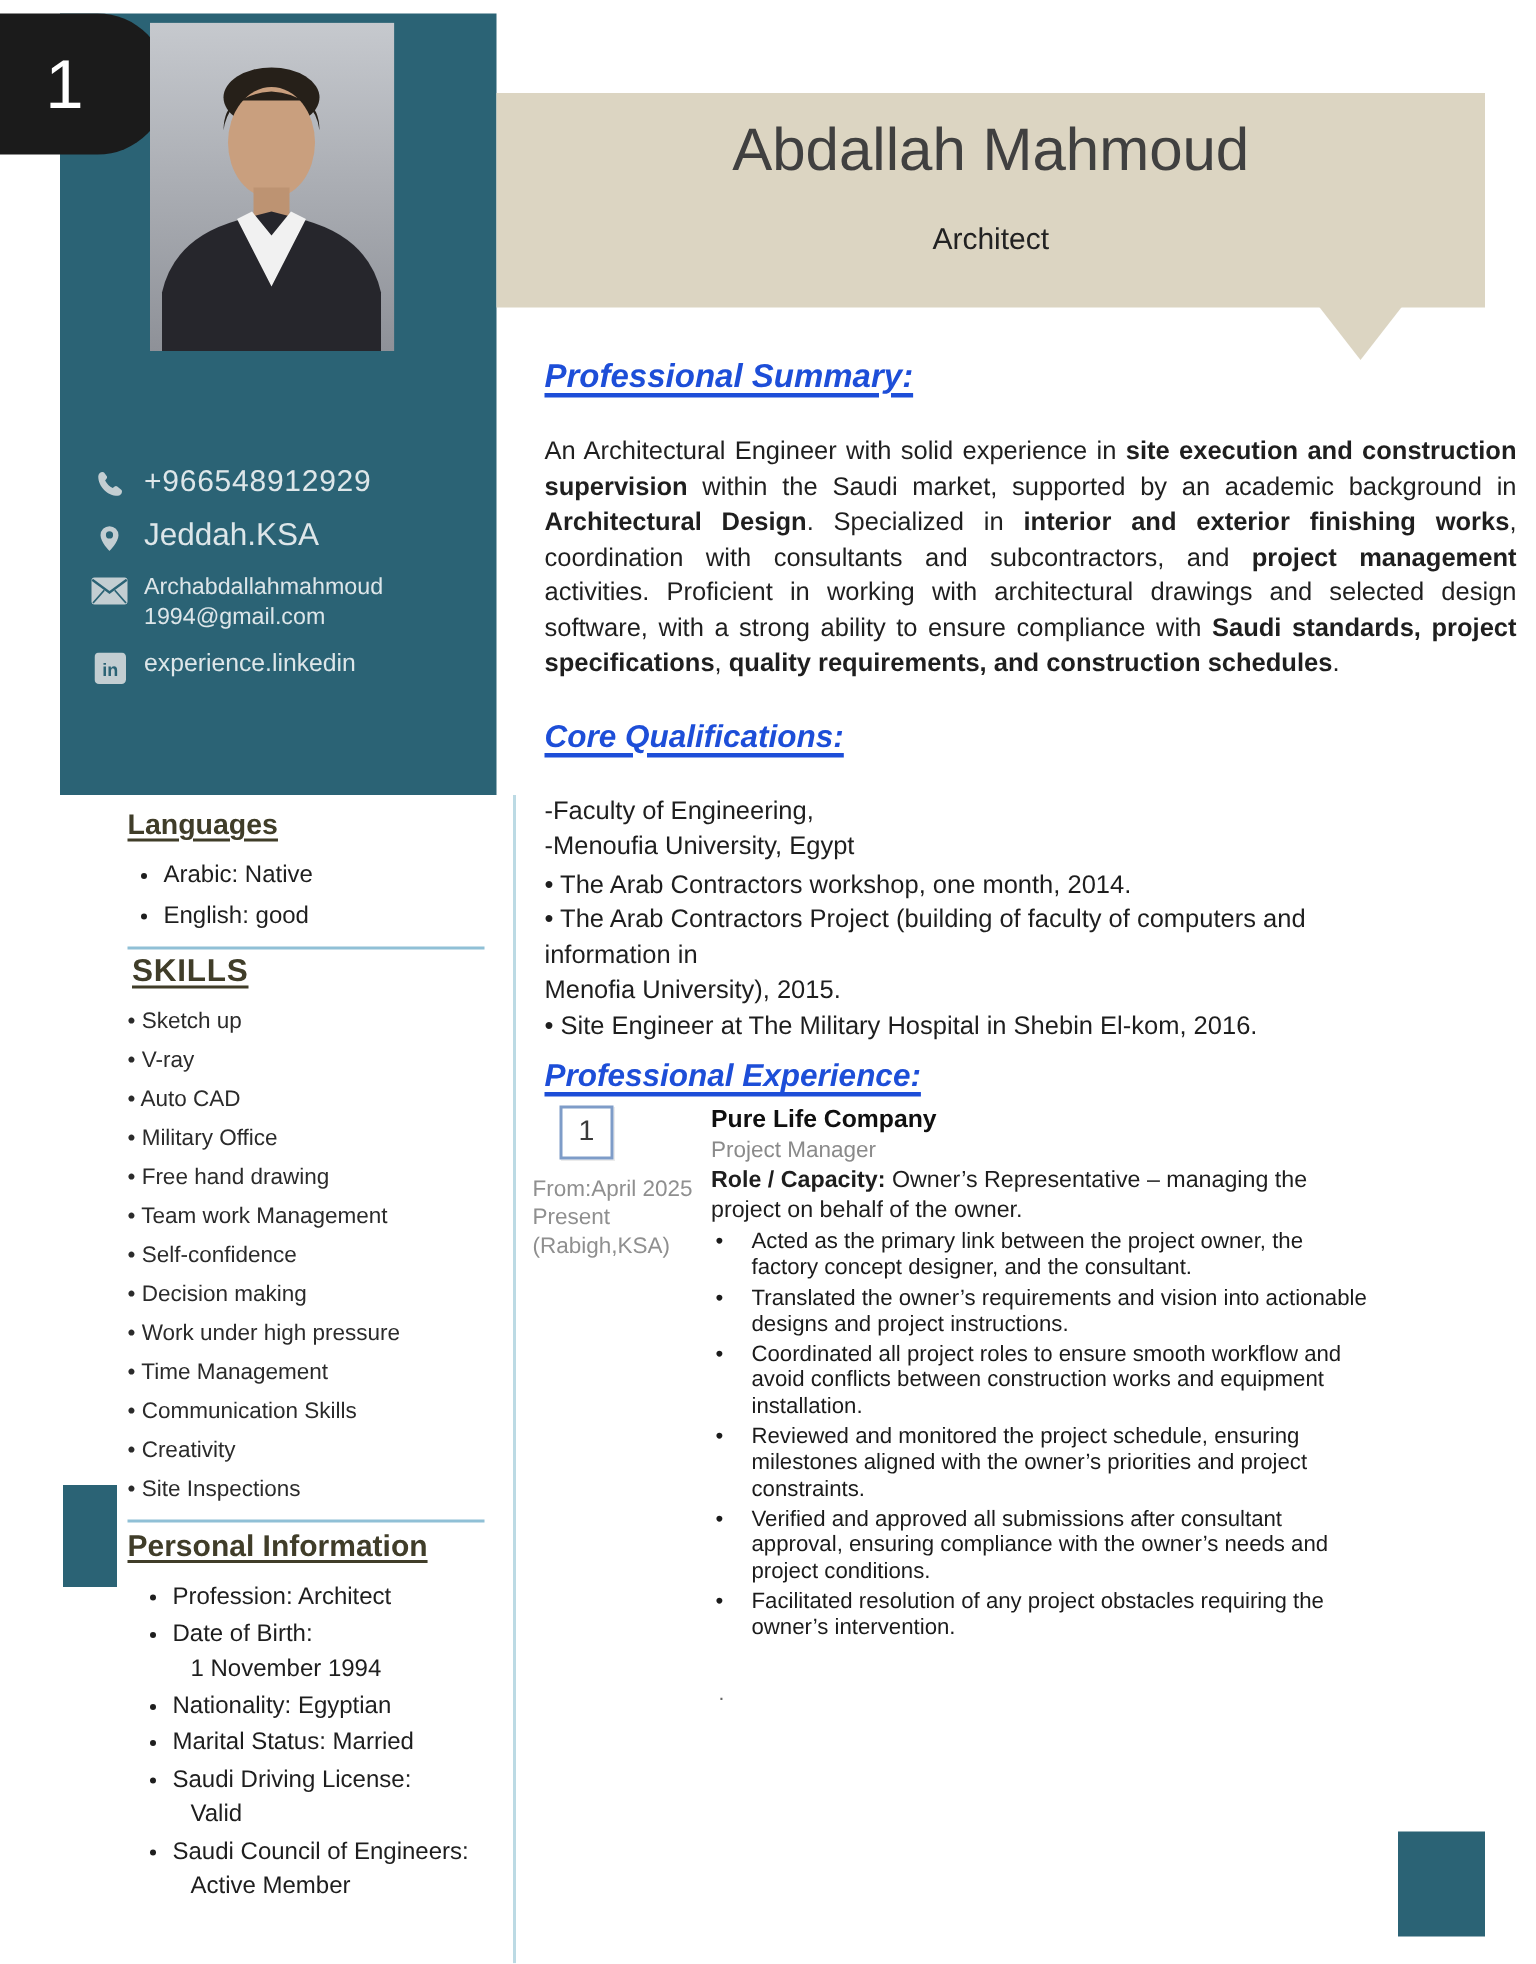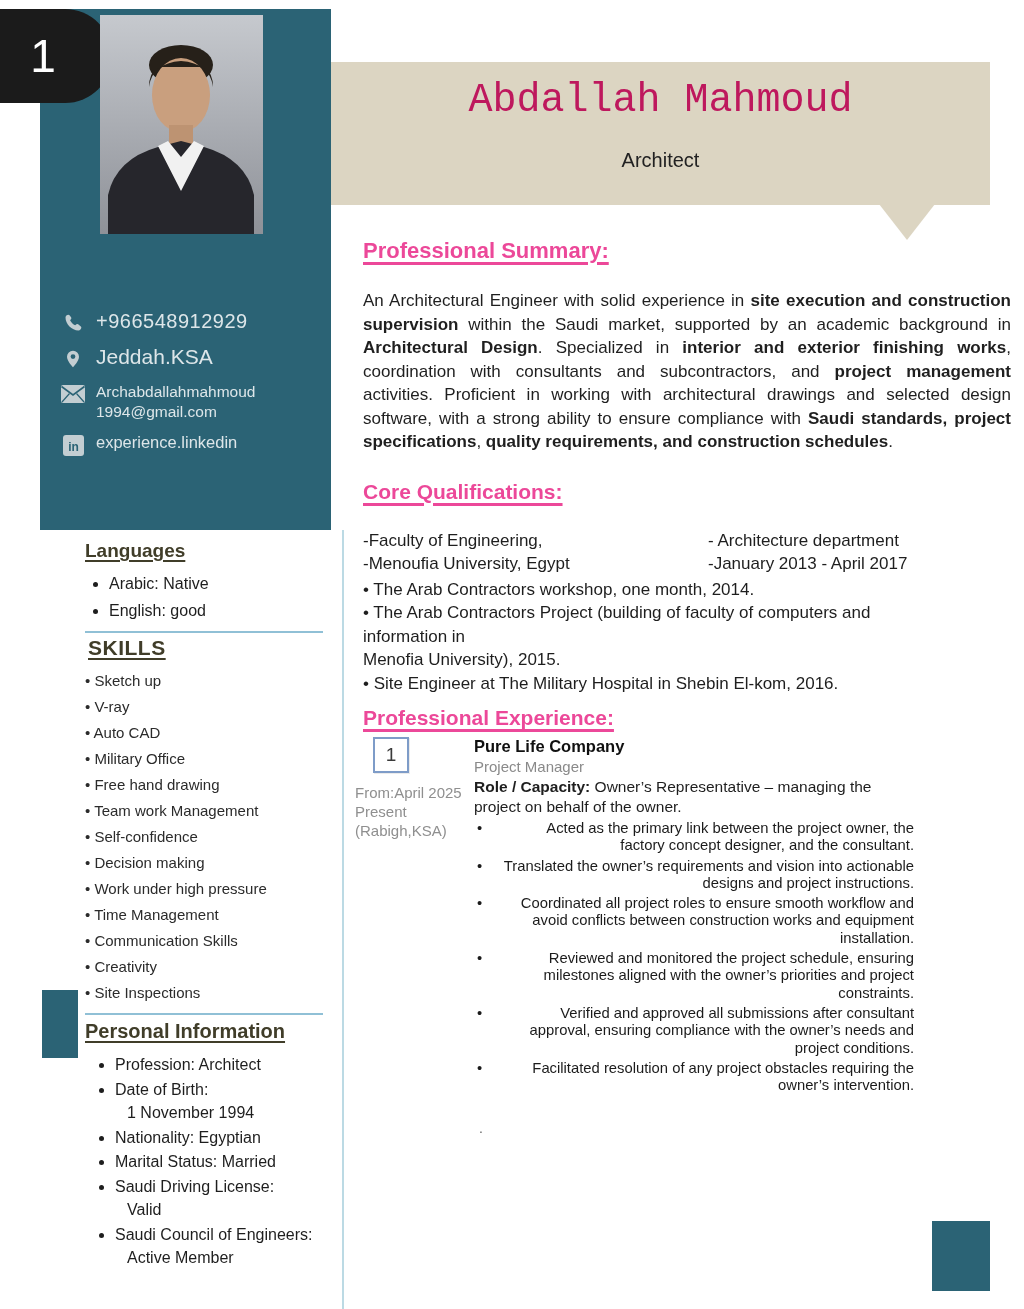--- a/index.html
+++ b/index.html
@@ -19,21 +19,21 @@
   
   .teal-panel{position:absolute;left:40px;top:9px;width:291px;height:521px;background:var(--teal);}
 
   
   .photo{position:absolute;left:100px;top:15px;width:163px;height:219px;overflow:hidden;}
   .photo svg{display:block;}
 
   
   .band{position:absolute;left:331px;top:62px;width:659px;height:143px;background:var(--beige);
         display:flex;flex-direction:column;align-items:center;}
-  .band .name{font-family:Liberation Mono, monospace;font-size:40px;color:#be185d;margin-top:16px;}
+  .band .name{font-family:Liberation Sans, sans-serif;font-size:40px;color:#404040;margin-top:16px;}
   .band .subtitle{font-size:20px;color:#222;margin-top:26px;}
   .band-tail{position:absolute;left:879px;top:204px;width:0;height:0;
              border-left:28px solid transparent;border-right:28px solid transparent;
              border-top:36px solid var(--beige);}
 
   
   .contact{position:absolute;left:60px;top:310px;width:266px;color:var(--contact);}
   .contact .row{display:flex;align-items:flex-start;margin-bottom:11px;}
   .contact .ic{width:26px;flex:0 0 26px;display:flex;justify-content:center;margin-right:10px;margin-top:2px;}
   .row-phone .txt{font-size:20px;letter-spacing:.5px;}
@@ -56,22 +56,22 @@
   .personal-list li{margin-bottom:1px;}
   .personal-list .sub{margin-left:12px;}
 
   
   .teal-accent-left{position:absolute;left:42px;top:990px;width:36px;height:68px;background:var(--teal);}
   .teal-accent-br{position:absolute;left:932px;top:1221px;width:58px;height:70px;background:var(--teal);}
   .vdivider{position:absolute;left:342px;top:530px;width:2px;height:779px;background:var(--vdivider);}
 
   
   .main{position:absolute;left:363px;top:238px;width:648px;color:var(--ink);}
-  .main-h{font-size:22px;font-weight:700;color:#ec4899;text-decoration:underline;
-          text-decoration-thickness:2.5px;text-underline-offset:4px;}
+  .main-h{font-size:22px;font-weight:700;color:#1d4ed8;text-decoration:underline;
+          text-decoration-thickness:2.5px;text-underline-offset:4px;font-style:italic;}
   .h-qual,.h-intern,.h-exp{font-size:21px;}
   .summary{margin-top:25px;font-size:17px;line-height:23.5px;text-align:justify;color:#1f1f1f;}
   .summary .b{font-weight:700;}
   .h-qual{margin-top:26px;}
   .qual-cols{display:flex;margin-top:25px;font-size:17px;line-height:23px;}
   .qual-left{width:345px;}
   .qual-right{flex:1;}
   .h-intern{margin-top:25px;}
   .intern-lines{margin-top:3px;font-size:17px;line-height:23.5px;}
   .h-exp{margin-top:11px;}
@@ -80,21 +80,21 @@
   .exp-left{flex:0 0 119px;margin-left:-8px;}
   .exp-num{margin-left:18px;width:36px;height:36px;border:2px solid var(--boxborder);
            background:#fff;display:flex;align-items:center;justify-content:center;
            font-size:19px;color:#3a3a3a;box-shadow:1px 1px 0 rgba(0,0,0,.08);}
   .exp-dates{margin-top:10px;font-size:15px;line-height:19px;color:var(--gray);}
   .exp-right{flex:0 0 448px;}
   .exp-company{font-size:16.5px;font-weight:700;color:#101010;}
   .exp-role{font-size:15px;color:#8a8a8a;margin-top:2px;}
   .exp-cap{font-size:15.5px;line-height:19.5px;margin-top:2px;width:430px;}
   .exp-cap b{font-weight:700;}
-  .exp-bullets{list-style:none;margin-top:4px;width:445px;text-align:right;}
+  .exp-bullets{list-style:none;margin-top:4px;width:445px;}
   .exp-bullets li{position:relative;padding-left:27px;font-size:14.8px;line-height:17.3px;
                   margin-bottom:3px;color:#1b1b1b;width:440px;}
   .exp-bullets li::before{content:"•";position:absolute;left:3px;top:0;}
   .exp-dot{margin-top:26px;margin-left:5px;color:#666;font-size:14px;}
 </style>
 </head>
 <body>
 
 <div class="page">
 
@@ -226,24 +226,20 @@
   <div class="main">
     <div class="main-h h-summary">Professional Summary:</div>
     <p class="summary"><span>An Architectural Engineer with solid experience in </span><span class="b">site execution and construction supervision</span><span> within the Saudi market, supported by an academic background in </span><span class="b">Architectural Design</span><span>. Specialized in </span><span class="b">interior and exterior finishing works</span><span>, coordination with consultants and subcontractors, and </span><span class="b">project management</span><span> activities. Proficient in working with architectural drawings and selected design software, with a strong ability to ensure compliance with </span><span class="b">Saudi standards, project specifications</span><span>, </span><span class="b">quality requirements, and construction schedules</span><span>.</span></p>
 
     <div class="main-h h-qual">Core Qualifications:</div>
     <div class="qual-cols">
       <div class="qual-left">
           <div>-Faculty of Engineering,</div>
           <div>-Menoufia University, Egypt</div>
         </div>
-      <div class="qual-right">
-          <div>- Architecture department</div>
-          <div>-January 2013 - April 2017</div>
-        </div>
     </div>
 
     <div class="intern-lines">
         <div>• The Arab Contractors workshop, one month, 2014.</div>
         <div>• The Arab Contractors Project (building of faculty of computers and</div>
         <div>information in</div>
         <div>Menofia University), 2015.</div>
         <div>• Site Engineer at The Military Hospital in Shebin El-kom, 2016.</div>
       </div>
 

